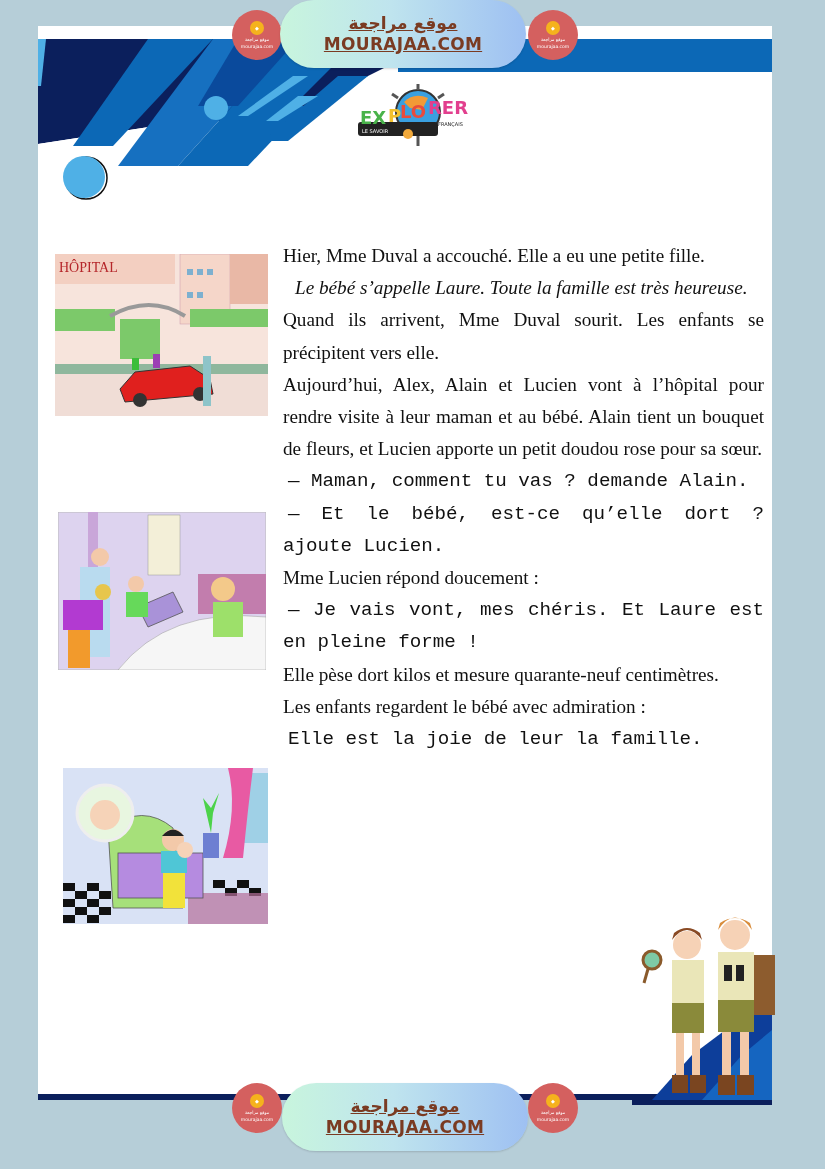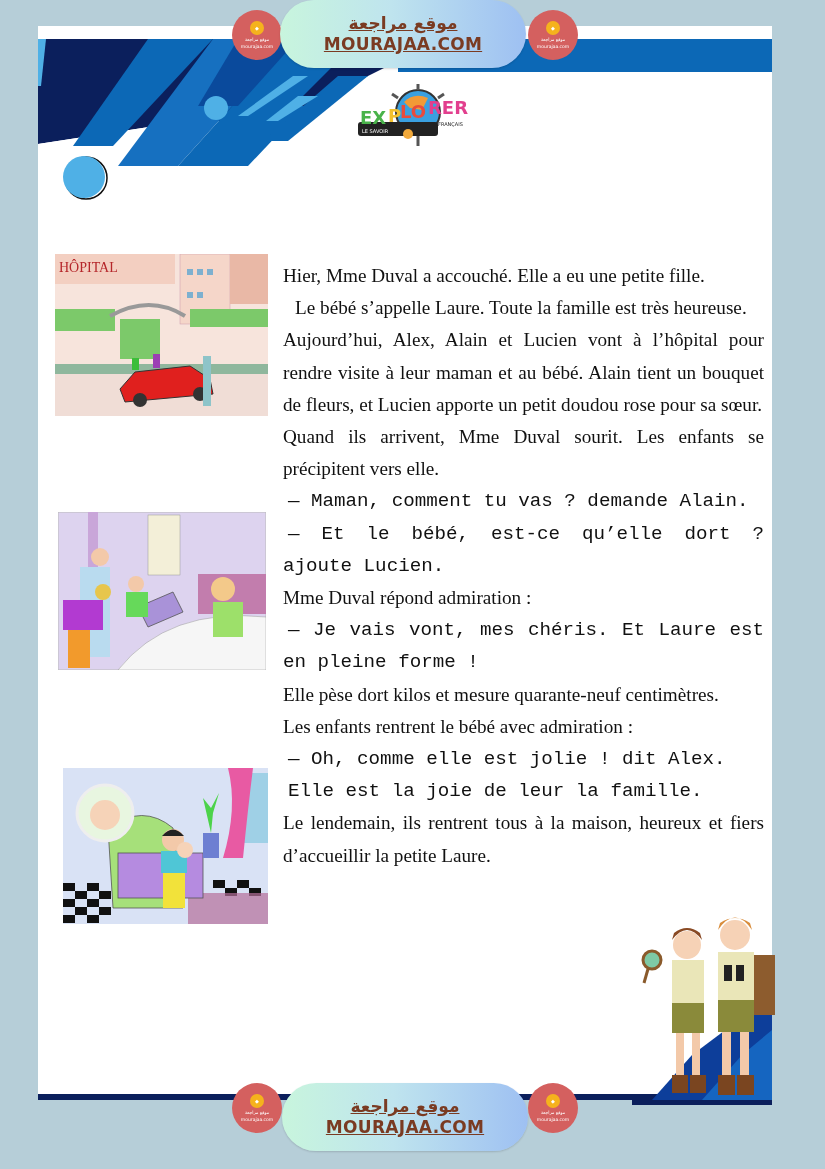--- a/index.html
+++ b/index.html
@@ -44,26 +44,26 @@
     font-size:5px; color:#fff; display:flex; align-items:center; justify-content:center;
     font-family:"DejaVu Sans", sans-serif; font-weight:bold;
   }
   .badge .small {
     font-family:"DejaVu Sans", sans-serif; font-size:4.5px; color:#fff; line-height:5px; margin-top:2px;
   }
   
   .logo { position:absolute; left:356px; top:80px; width:112px; height:72px; }
   
   .story {
-    position:absolute; left:283px; top:260px; width:481px;
+    position:absolute; left:283px; top:240px; width:481px;
     font-family:"Liberation Serif", serif; font-size:19.2px; line-height:32.2px; color:#111;
     text-align:justify;
   }
   .story p { margin:0; }
-  .story .indent { text-indent:12px; }
+  .story .indent { text-indent:12px;font-style:italic; }
   .story .indent-s { text-indent:5px;font-family:Liberation Mono, monospace; }
   
   .pic { position:absolute; background:#fff; }
   .kids { position:absolute; left:632px; top:905px; width:145px; height:200px; }
 </style>
 </head>
 <body>
 
 <div class="page">
 
@@ -192,31 +192,29 @@
   <rect x="98" y="83" width="26" height="22" fill="#4fc6d6"></rect>
   <rect x="100" y="105" width="22" height="35" fill="#f2e23a"></rect>
   <circle cx="122" cy="82" r="8" fill="#f6d3b8"></circle>
   <rect x="140" y="65" width="16" height="25" fill="#6d7fd2"></rect>
   <path d="M148 65 L140 30 L148 40 L156 25 L150 45 Z" fill="#4cd34a"></path>
 </svg>
 
 <div class="story">
   <p>Hier, Mme Duval a accouché. Elle a eu une petite fille.</p>
   <p class="indent">Le bébé s’appelle Laure. Toute la famille est très heureuse.</p>
+  <p>Quand ils arrivent, Mme Duval sourit. Les enfants se précipitent vers elle.</p>
   <p>Aujourd’hui, Alex, Alain et Lucien vont à l’hôpital pour rendre visite à leur maman et au bébé. Alain tient un bouquet de fleurs, et Lucien apporte un petit doudou rose pour sa sœur.</p>
-  <p>Quand ils arrivent, Mme Duval sourit. Les enfants se précipitent vers elle.</p>
   <p class="indent-s">— Maman, comment tu vas ? demande Alain.</p>
   <p class="indent-s">— Et le bébé, est-ce qu’elle dort ? ajoute Lucien.</p>
-  <p>Mme Duval répond admiration :</p>
+  <p>Mme Lucien répond doucement :</p>
   <p class="indent-s">— Je vais vont, mes chéris. Et Laure est en pleine forme !</p>
   <p>Elle pèse dort kilos et mesure quarante-neuf centimètres.</p>
-  <p>Les enfants rentrent le bébé avec admiration :</p>
-  <p class="indent-s">— Oh, comme elle est jolie ! dit Alex.</p>
+  <p>Les enfants regardent le bébé avec admiration :</p>
   <p class="indent-s">Elle est la joie de leur la famille.</p>
-  <p>Le lendemain, ils rentrent tous à la maison, heureux et fiers d’accueillir la petite Laure.</p>
 </div>
 
 <svg class="kids" viewBox="0 0 145 200">
   <polygon points="20,195 60,150 140,90 140,195" fill="#0d3e9a"></polygon>
   <polygon points="70,195 110,150 140,125 140,195" fill="#1565c0"></polygon>
   <polygon points="0,195 140,195 140,200 0,200" fill="#0b1f5c"></polygon>
   <circle cx="20" cy="55" r="9" fill="#7ec9a5" stroke="#8a5a2b" stroke-width="3"></circle>
   <line x1="16" y1="64" x2="12" y2="78" stroke="#8a5a2b" stroke-width="3"></line>
   <circle cx="55" cy="40" r="14" fill="#f6d2b6"></circle>
   <path d="M40 35 Q55 15 70 35 L68 28 Q55 18 42 28 Z" fill="#8a4a24"></path>

